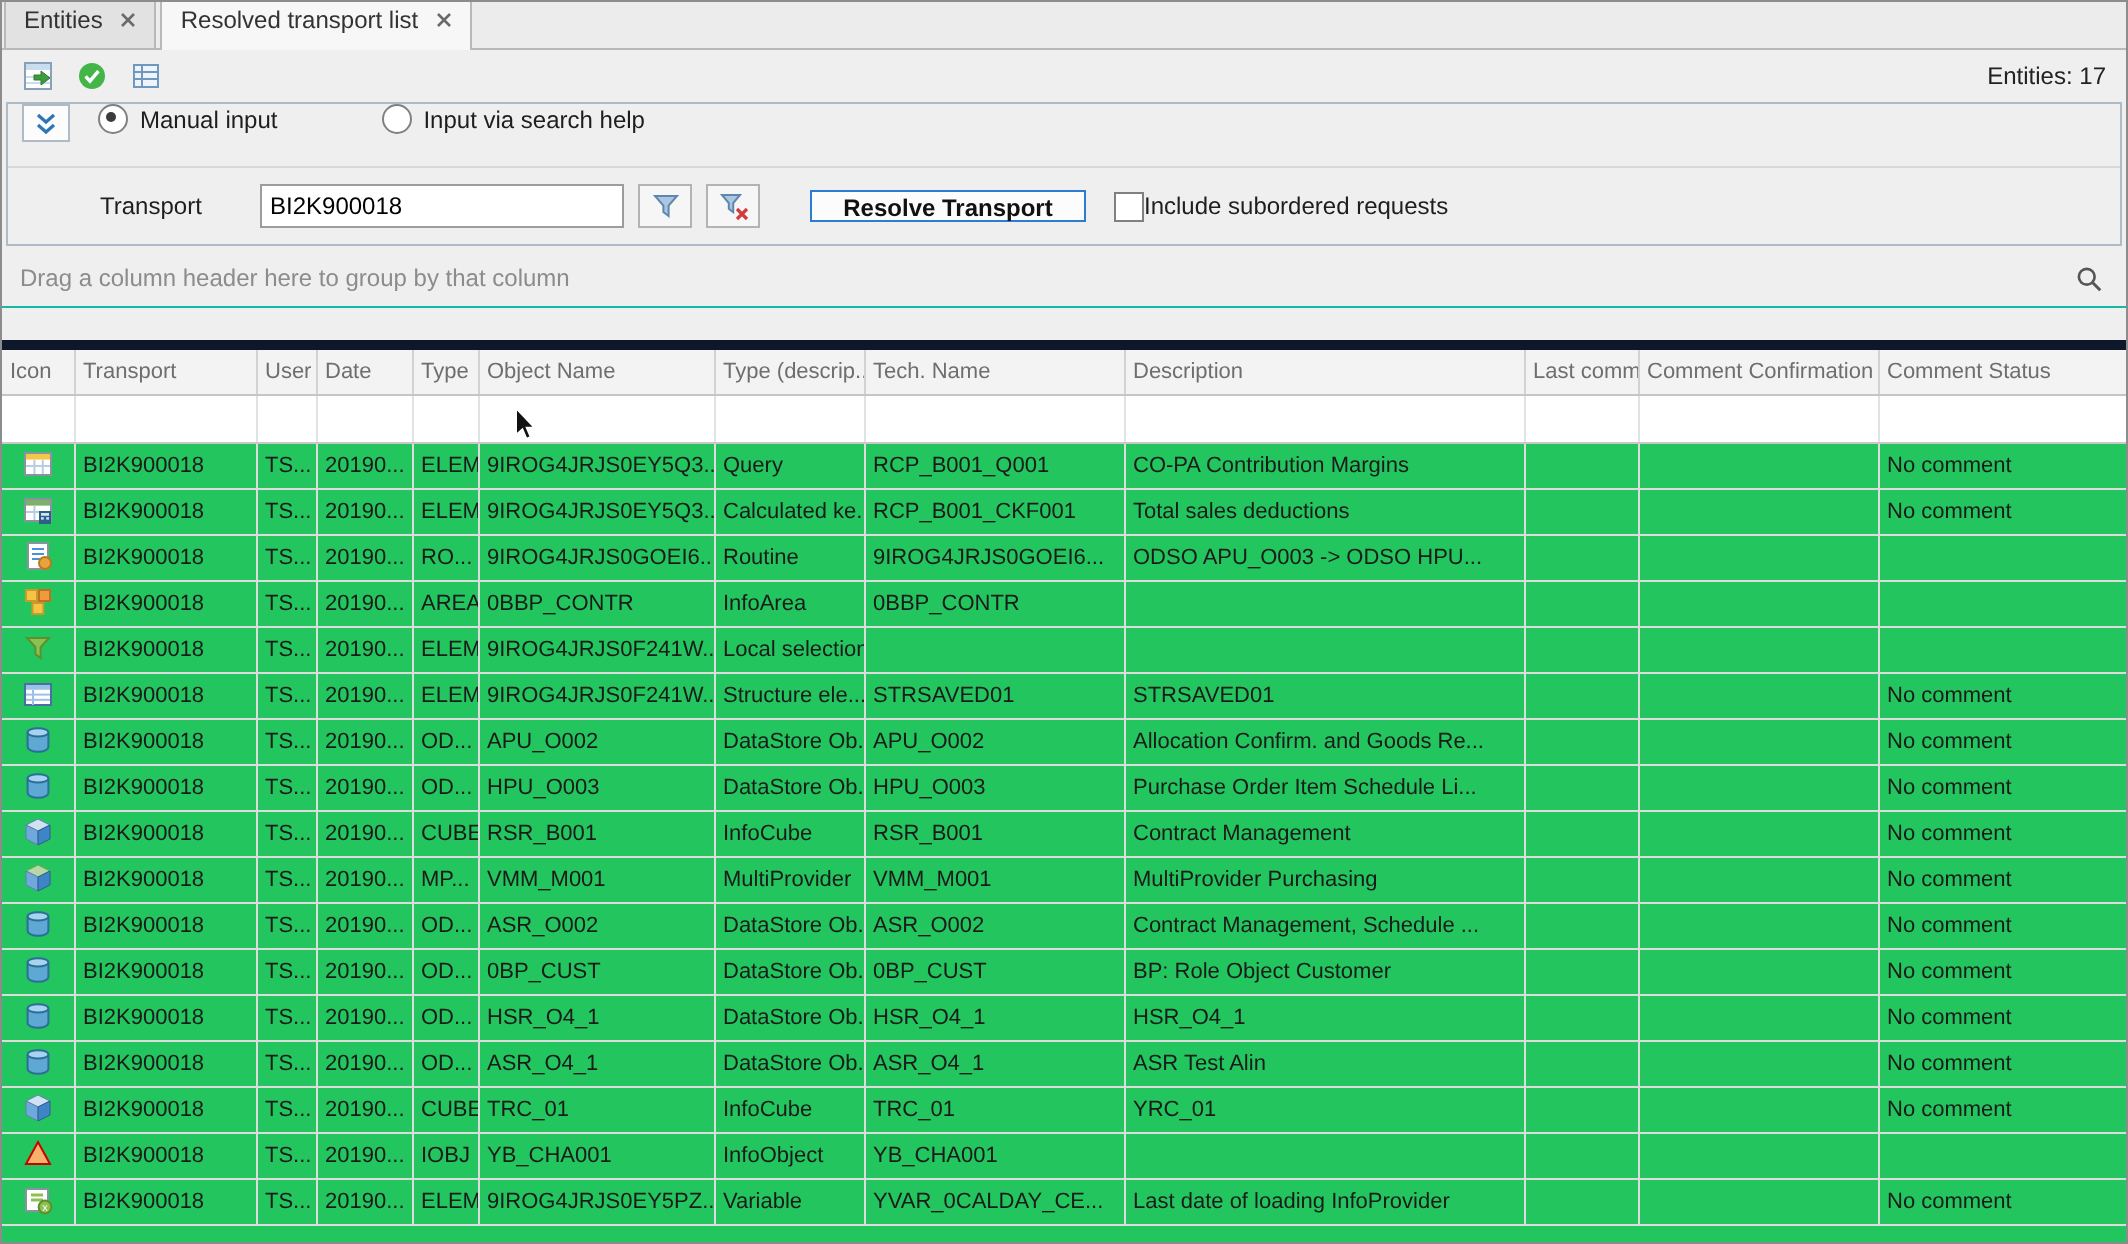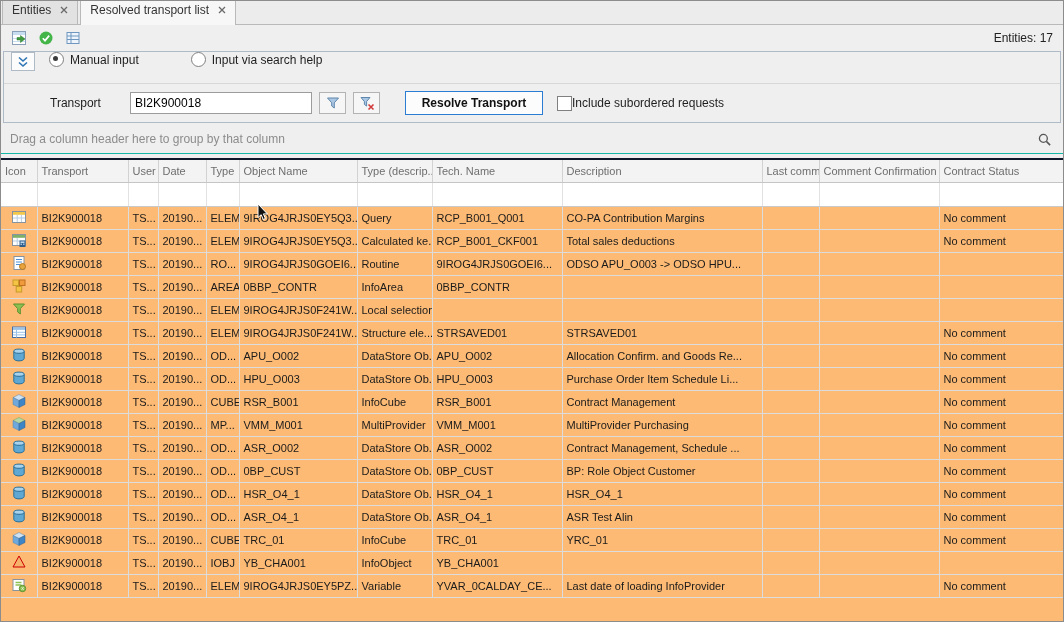--- a/index.html
+++ b/index.html
@@ -40,36 +40,36 @@
          background:#fff;position:relative;flex:none;}
   .radio.checked::after{content:"";position:absolute;left:3px;top:3px;width:5px;height:5px;
          border-radius:50%;background:#3c3c3c;}
   .panel-row2{height:38px;display:flex;align-items:center;padding:0 7px 0 46px;}
   .transport-label{width:80px;}
   .transport-input{width:172px;height:20px;border:1px solid #9c9c9c;background:#fff;
         font-family:"Liberation Sans",sans-serif;font-size:12px;padding:0 4px;}
   .sbtn{width:27px;height:22px;border:1px solid #b3b3b3;background:#f6f6f6;padding:0;
         display:flex;align-items:center;justify-content:center;margin-left:7px;}
   .sbtn svg{width:15px;height:15px;}
-  .resolve-btn{margin-left:25px;width:138px;height:24px;border:1px solid #2b7cd3;
+  .resolve-btn{margin-left:25px;width:138px;height:16px;border:1px solid #2b7cd3;
         background:#fcfcfc;font-family:"Liberation Sans",sans-serif;font-size:12px;
         color:#111;font-weight:bold;}
   .check-wrap{display:flex;align-items:center;gap:0;margin-left:14px;cursor:default;}
   .checkbox{width:13px;height:13px;border:1px solid #808080;background:#fff;flex:none;}
 
   
   .groupbar{height:28px;display:flex;align-items:center;padding:0 9px;
             border-bottom:1px solid #14b8a6;flex:none;}
   .group-hint{color:#8c8c8c;}
   .searchbtn{margin-left:auto;width:20px;height:20px;display:flex;
              align-items:center;justify-content:center;}
   .searchbtn svg{width:15px;height:15px;}
 
   
-  .gridwrap{flex:1;background:#fdba74;margin-top:4px;border-top:2px solid #0f172a;overflow:hidden;}
+  .gridwrap{flex:1;background:#22c55e;margin-top:16px;border-top:5px solid #0f172a;overflow:hidden;}
   table{border-collapse:collapse;table-layout:fixed;width:1064px;font-size:11px;}
   th{height:22px;background:#f4f3f4;border-right:1px solid #d2d2d2;
      border-bottom:1px solid #c5c5c5;font-weight:normal;color:#6e6e6e;
      text-align:left;padding:0 4px;overflow:hidden;white-space:nowrap;}
   tr.filter-row td{height:21px;background:#fff;border-right:1px solid #e2e2e2;
      border-bottom:1px solid #c9c9c9;}
   tr.data-row td{height:22px;border-right:1px solid #dcdcdc;border-bottom:1px solid #dcdcdc;
      padding:0 4px;white-space:nowrap;overflow:hidden;color:#1b1b1b;}
   td.icon-cell{text-align:center;padding:0;}
   .icon16{display:inline-flex;}
@@ -210,21 +210,21 @@
             <th>Transport</th>
             <th>User</th>
             <th>Date</th>
             <th>Type</th>
             <th>Object Name</th>
             <th>Type (descrip...</th>
             <th>Tech. Name</th>
             <th>Description</th>
             <th>Last commenti...</th>
             <th>Comment Confirmation</th>
-            <th>Contract Status</th>
+            <th>Comment Status</th>
           </tr>
         </thead>
         <tbody>
           <tr class="filter-row">
             <td></td>
             <td></td>
             <td></td>
             <td></td>
             <td></td>
             <td></td>

